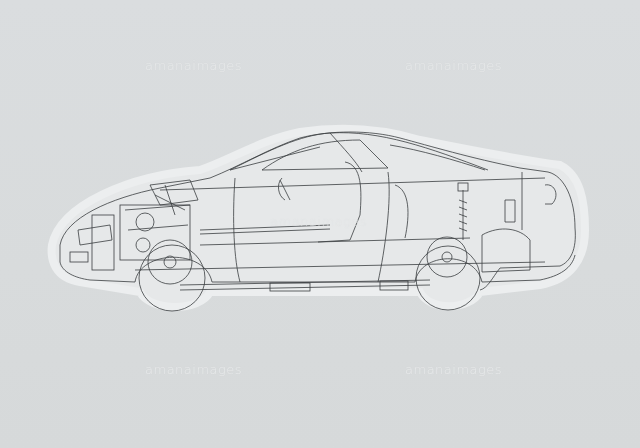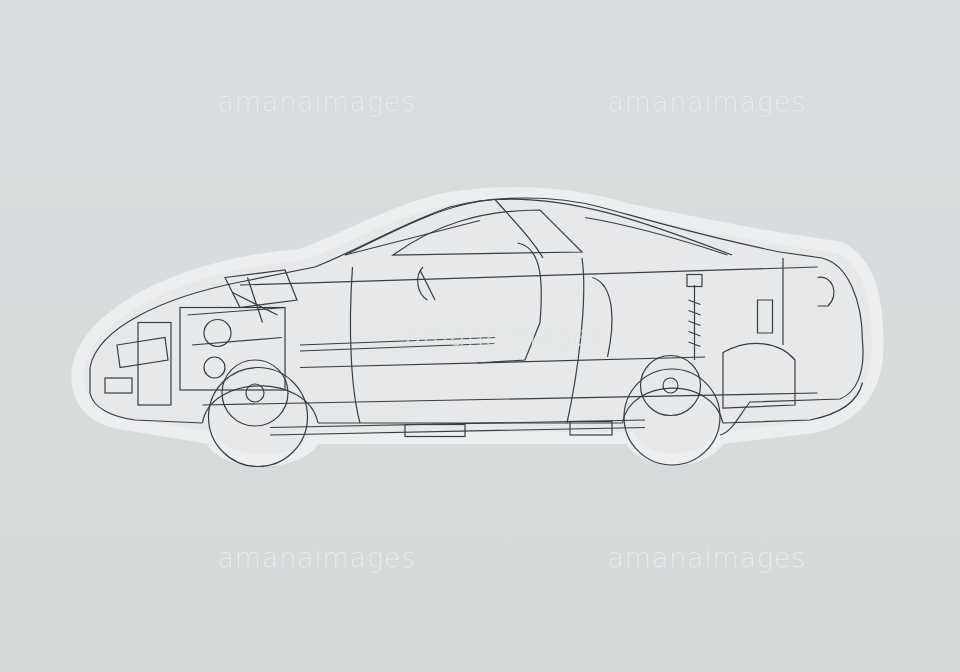--- a/index.html
+++ b/index.html
@@ -1,18 +1,18 @@
 <!DOCTYPE html>
 <html><head>
 <meta charset="utf-8">
 <style>
   html,body{margin:0;padding:0;}
   body{width:640px;height:448px;overflow:hidden;background:#d9dcdd;position:relative;font-family:"DejaVu Sans",sans-serif;}
   .canvas{position:absolute;left:0;top:0;width:640px;height:448px;background:linear-gradient(180deg,#dadddf 0%,#d8dbdc 60%,#d6d9da 100%);}
-  .wm{position:absolute;font-family:"DejaVu Sans",sans-serif;font-size:18px;letter-spacing:0.5px;color:#e9ebec;font-weight:300;text-shadow:0 0 1px #cfd2d3;}
+  .wm{position:absolute;font-family:"DejaVu Sans",sans-serif;font-size:13px;letter-spacing:0.5px;color:#e9ebec;font-weight:300;text-shadow:0 0 1px #cfd2d3;}
   svg{position:absolute;left:0;top:0;}
 </style>
 </head>
 <body>
 
 <div class="canvas">
   <svg width="640" height="448" viewBox="0 0 640 448">
 
     <path d="M52,245 C60,205 130,175 200,170 C230,160 260,140 300,132 C340,126 380,128 420,140 C470,150 520,160 560,165 C580,175 585,200 585,230 C585,260 570,280 540,285 L480,292 C470,310 430,312 420,292 L210,292 C200,312 150,312 140,292 L80,282 C55,278 50,260 52,245 Z" fill="#e6e8e9" stroke="#eceeef" stroke-width="8"></path>
     <g fill="none" stroke="#3a3d40" stroke-width="0.8">

